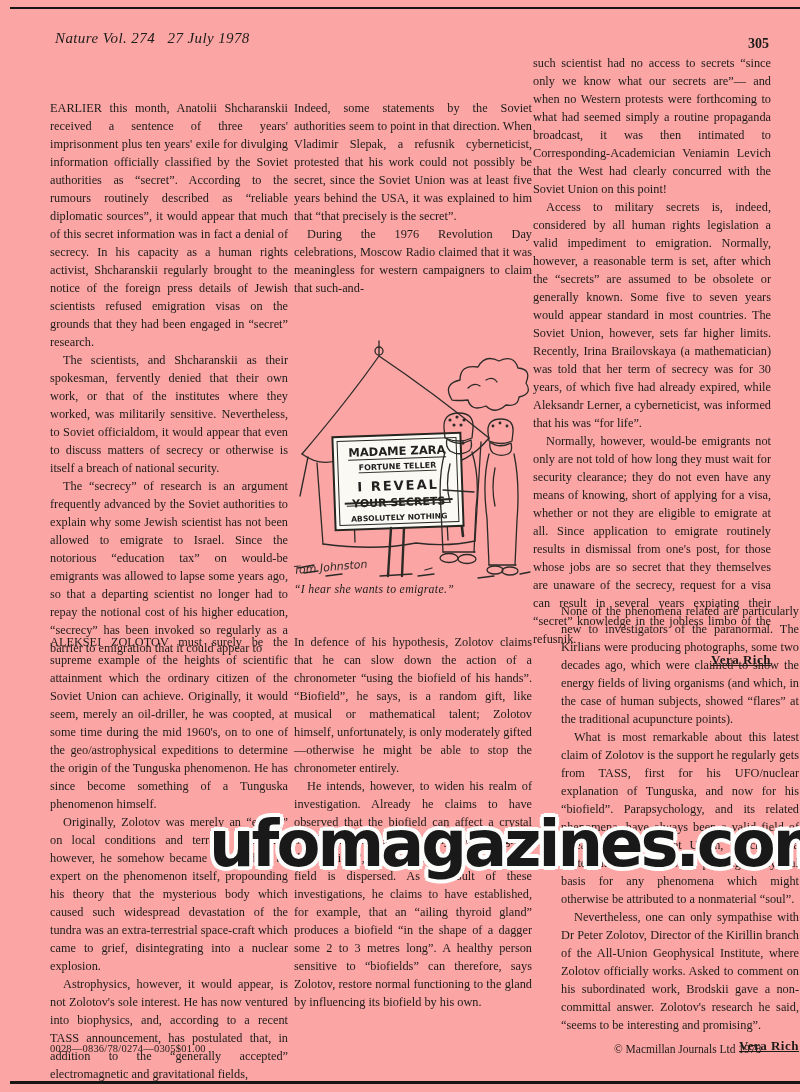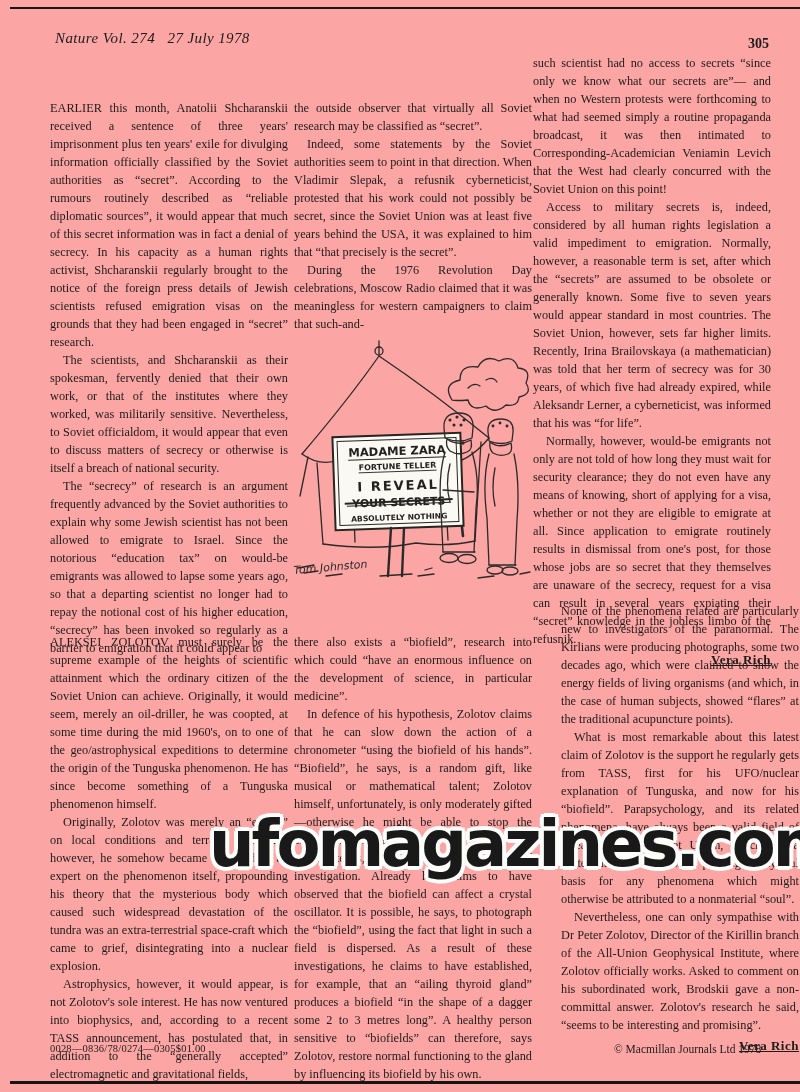--- a/index.html
+++ b/index.html
@@ -81,21 +81,20 @@
   <div class="page-number">305</div>
 
 
   <div class="col a1c1">
     <p>EARLIER this month, Anatolii Shcharanskii received a sentence of three years' imprisonment plus ten years' exile for divulging information officially classified by the Soviet authorities as “secret”. According to the rumours routinely described as “reliable diplomatic sources”, it would appear that much of this secret information was in fact a denial of secrecy. In his capacity as a human rights activist, Shcharanskii regularly brought to the notice of the foreign press details of Jewish scientists refused emigration visas on the grounds that they had been engaged in “secret” research.</p>
     <p>The scientists, and Shcharanskii as their spokesman, fervently denied that their own work, or that of the institutes where they worked, was militarily sensitive. Nevertheless, to Soviet officialdom, it would appear that even to discuss matters of secrecy or otherwise is itself a breach of national security.</p>
     <p>The “secrecy” of research is an argument frequently advanced by the Soviet authorities to explain why some Jewish scientist has not been allowed to emigrate to Israel. Since the notorious “education tax” on would-be emigrants was allowed to lapse some years ago, so that a departing scientist no longer had to repay the notional cost of his higher education, “secrecy” has been invoked so regularly as a barrier to emigration that it could appear to</p>
   </div>
 
   <div class="col a1c2">
-    <p>the outside observer that virtually all Soviet research may be classified as “secret”.</p>
     <p>Indeed, some statements by the Soviet authorities seem to point in that direction. When Vladimir Slepak, a refusnik cyberneticist, protested that his work could not possibly be secret, since the Soviet Union was at least five years behind the USA, it was explained to him that “that precisely is the secret”.</p>
     <p>During the 1976 Revolution Day celebrations, Moscow Radio claimed that it was meaningless for western campaigners to claim that such-and-</p>
   </div>
 
   <div class="col a1c3">
     <p>such scientist had no access to secrets “since only we know what our secrets are”— and when no Western protests were forthcoming to what had seemed simply a routine propaganda broadcast, it was then intimated to Corresponding-Academician Veniamin Levich that the West had clearly concurred with the Soviet Union on this point!</p>
     <p>Access to military secrets is, indeed, considered by all human rights legislation a valid impediment to emigration. Normally, however, a reasonable term is set, after which the “secrets” are assumed to be obsolete or generally known. Some five to seven years would appear standard in most countries. The Soviet Union, however, sets far higher limits. Recently, Irina Brailovskaya (a mathematician) was told that her term of secrecy was for 30 years, of which five had already expired, while Aleksandr Lerner, a cyberneticist, was informed that his was “for life”.</p>
     <p>Normally, however, would-be emigrants not only are not told of how long they must wait for security clearance; they do not even have any means of knowing, short of applying for a visa, whether or not they are eligible to emigrate at all. Since application to emigrate routinely results in dismissal from one's post, for those whose jobs are so secret that they themselves are unaware of the secrecy, request for a visa can result in several years expiating their “secret” knowledge in the jobless limbo of the refusnik.</p>
     <div class="byline">Vera Rich</div>
   </div>
@@ -179,30 +178,30 @@
       <g class="sketch">
         <path d="M6,230 L22,227 M12,235 L26,233"></path>
         <path d="M34,238 L50,236"></path>
         <path d="M126,238 L142,236 M133,232 L140,230"></path>
         <path d="M186,240 L202,238"></path>
         <path d="M228,236 L238,234"></path>
       </g>
       <text class="signature-text" x="2" y="236" transform="rotate(-5 2 236)">Tom Johnston</text>
     </svg>
   </div>
+  <div class="cartoon-caption">“I hear she wants to emigrate.”</div>
 
 
   <div class="col a2c1">
     <p>ALEKSEI ZOLOTOV must surely be the supreme example of the heights of scientific attainment which the ordinary citizen of the Soviet Union can achieve. Originally, it would seem, merely an oil-driller, he was coopted, at some time during the mid 1960's, on to one of the geo/astrophysical expeditions to determine the origin of the Tunguska phenomenon. He has since become something of a Tunguska phenomenon himself.</p>
     <p>Originally, Zolotov was merely an “expert” on local conditions and terrain. Gradually, however, he somehow became accepted as an expert on the phenomenon itself, propounding his theory that the mysterious body which caused such widespread devastation of the tundra was an extra-terrestrial space-craft which came to grief, disintegrating into a nuclear explosion.</p>
     <p>Astrophysics, however, it would appear, is not Zolotov's sole interest. He has now ventured into biophysics, and, according to a recent TASS announcement, has postulated that, in addition to the “generally accepted” electromagnetic and gravitational fields,</p>
   </div>
 
   <div class="col a2c2">
-    <p>there also exists a “biofield”, research into which could “have an enormous influence on the development of science, in particular medicine”.</p>
     <p>In defence of his hypothesis, Zolotov claims that he can slow down the action of a chronometer “using the biofield of his hands”. “Biofield”, he says, is a random gift, like musical or mathematical talent; Zolotov himself, unfortunately, is only moderately gifted—otherwise he might be able to stop the chronometer entirely.</p>
     <p>He intends, however, to widen his realm of investigation. Already he claims to have observed that the biofield can affect a crystal oscillator. It is possible, he says, to photograph the “biofield”, using the fact that light in such a field is dispersed. As a result of these investigations, he claims to have established, for example, that an “ailing thyroid gland” produces a biofield “in the shape of a dagger some 2 to 3 metres long”. A healthy person sensitive to “biofields” can therefore, says Zolotov, restore normal functioning to the gland by influencing its biofield by his own.</p>
   </div>
 
   <div class="col a2c3">
     <p>None of the phenomena related are particularly new to investigators of the paranormal. The Kirlians were producing photographs, some two decades ago, which were claimed to show the energy fields of living organisms (and which, in the case of human subjects, showed “flares” at the traditional acupuncture points).</p>
     <p>What is most remarkable about this latest claim of Zolotov is the support he regularly gets from TASS, first for his UFO/nuclear explanation of Tunguska, and now for his “biofield”. Parapsychology, and its related phenomena, have always been a valid field of research in the Soviet Union, which has a vested atheistic interest in proving a physical basis for any phenomena which might otherwise be attributed to a nonmaterial “soul”.</p>
     <p>Nevertheless, one can only sympathise with Dr Peter Zolotov, Director of the Kirillin branch of the All-Union Geophysical Institute, where Zolotov officially works. Asked to comment on his subordinated work, Brodskii gave a non-committal answer. Zolotov's research he said, “seems to be interesting and promising”.</p>
     <div class="byline">Vera Rich</div>
   </div>

